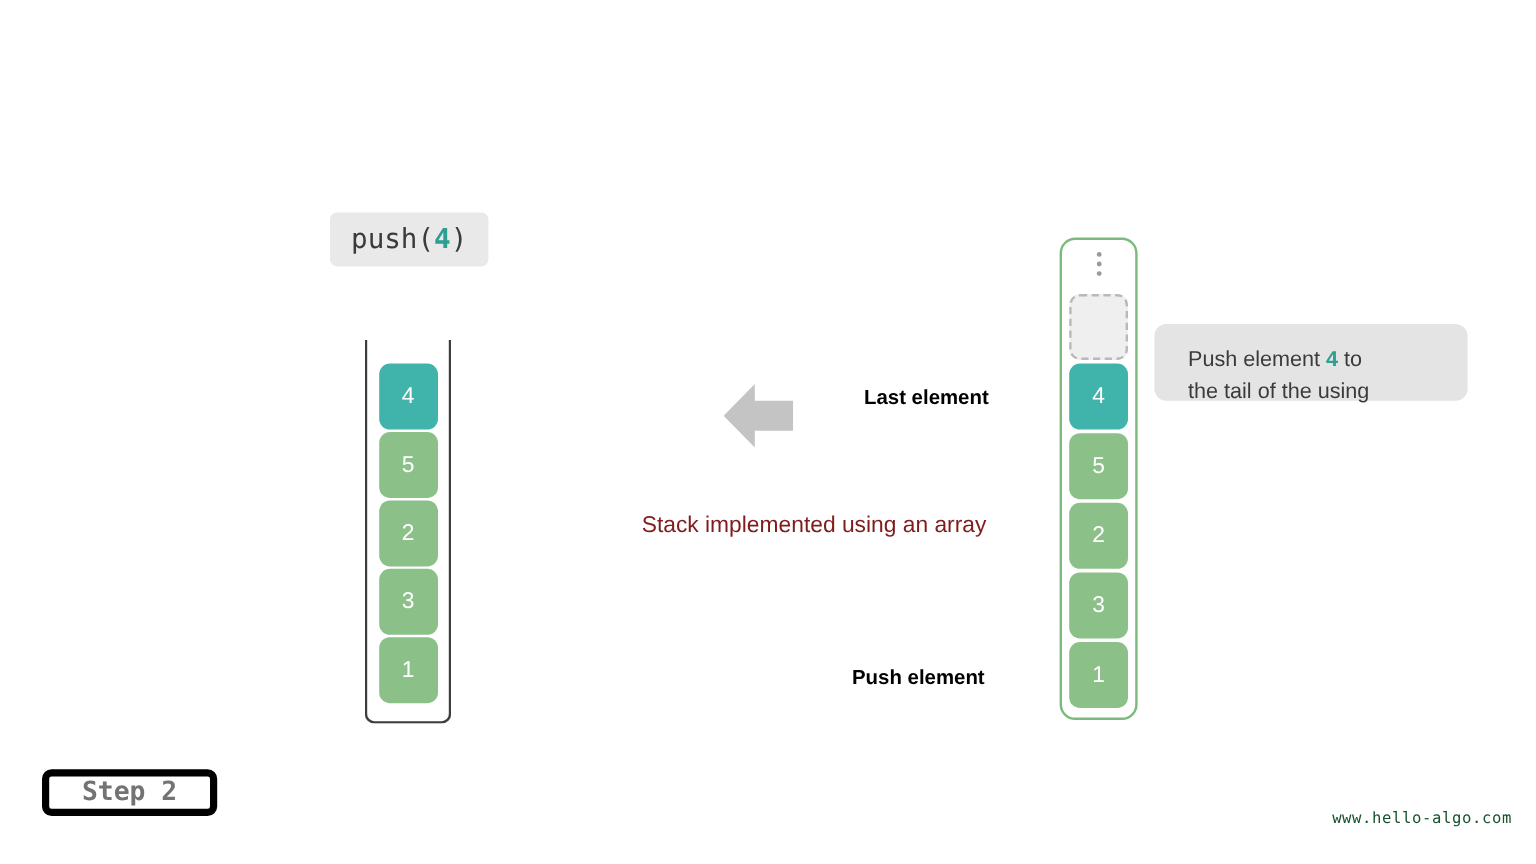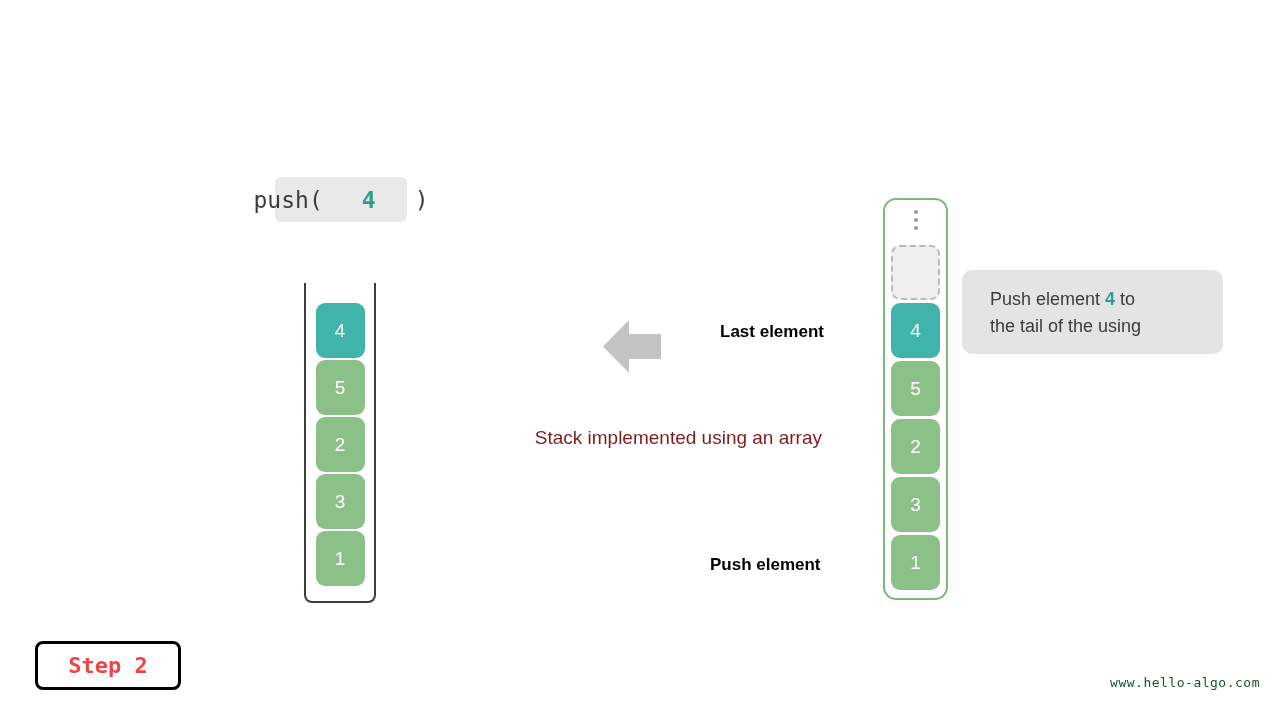--- a/index.html
+++ b/index.html
@@ -31,21 +31,20 @@
     background: #e9e9e9;
     border-radius: 6px;
     display: flex;
     align-items: center;
     justify-content: center;
     font-family: "DejaVu Sans Mono", "Liberation Mono", monospace;
     font-size: 23px;
     color: #3b3b3b;
     letter-spacing: 0px;
     white-space: pre;
-    gap: 39px;
   }
   .op-label .arg {
     color: #2e9e91;
     font-weight: bold;
   }
 
   
   .stack-wrap {
     position: absolute;
     left: 304px;
@@ -174,52 +173,52 @@
     align-items: center;
     gap: 3px;
   }
 
   
   .tooltip {
     position: absolute;
     left: 962px;
     top: 270px;
     width: 261px;
-    height: 84px;
+    height: 64px;
     box-sizing: border-box;
     background: #e4e4e4;
     border-radius: 10px;
     padding: 16px 22px 0 28px;
     font-size: 18px;
     line-height: 27px;
     color: #3b3b3b;
   }
   .tooltip .hl {
     color: #2e9e91;
     font-weight: bold;
   }
 
   
   .step-badge {
     position: absolute;
     left: 35px;
     top: 641px;
     width: 146px;
-    height: 49px;
+    height: 39px;
     box-sizing: border-box;
     background: #ffffff;
-    border: 3px solid #000000;
+    border: 6px solid #000000;
     border-radius: 8px;
     display: flex;
     align-items: center;
     justify-content: center;
     font-family: "DejaVu Sans Mono", "Liberation Mono", monospace;
     font-size: 22px;
     font-weight: bold;
-    color: #ef4444;
+    color: #737373;
     white-space: pre;
   }
 
   
   .watermark {
     position: absolute;
     right: 20px;
     top: 675px;
     font-family: "DejaVu Sans Mono", "Liberation Mono", monospace;
     font-size: 13px;

